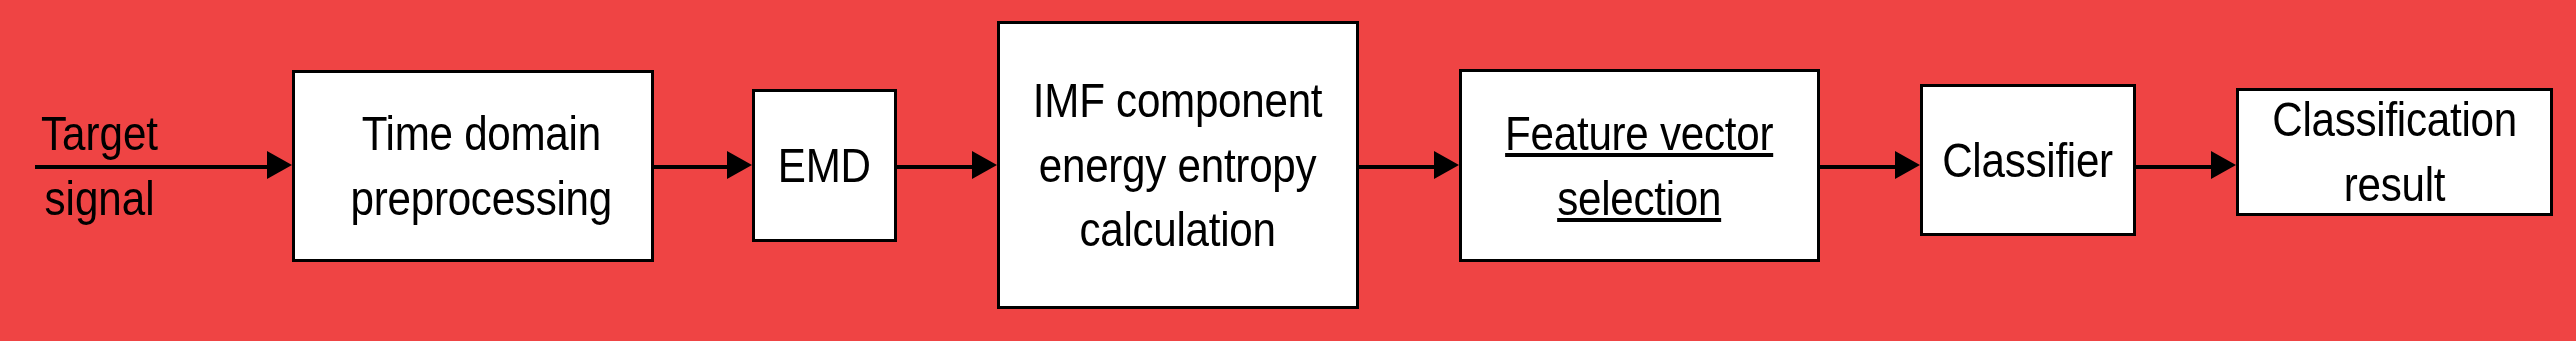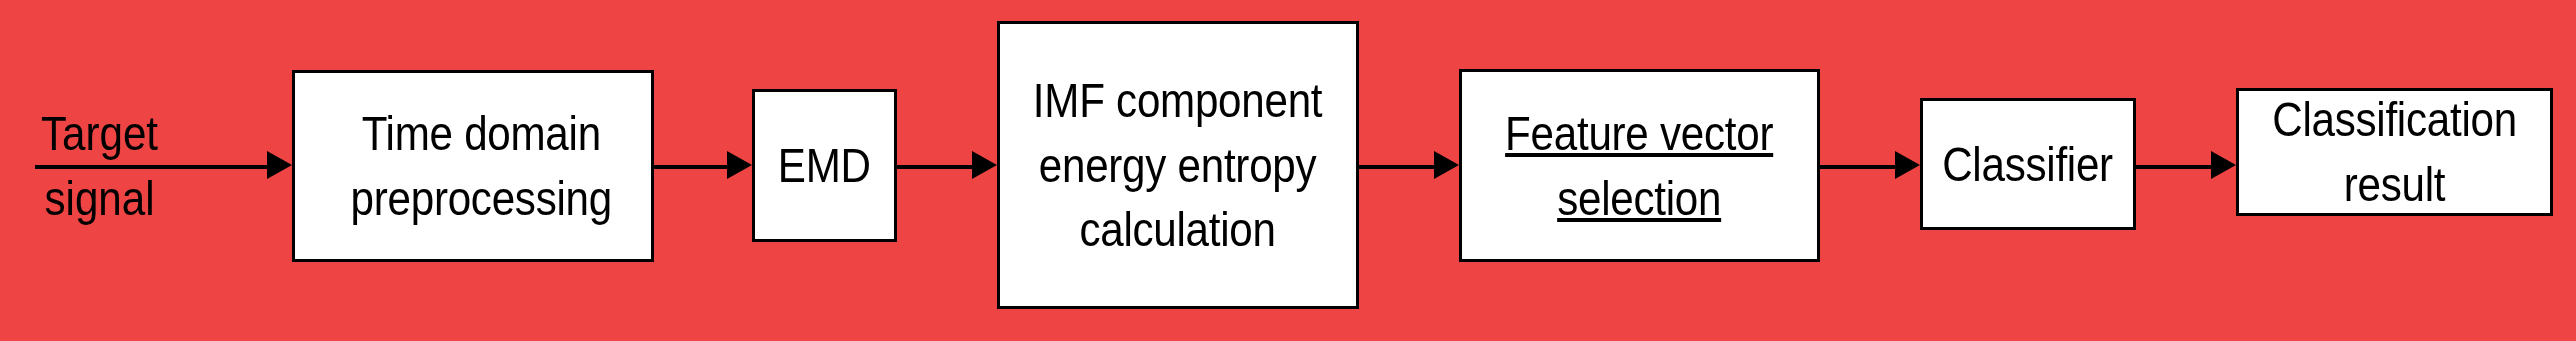--- a/index.html
+++ b/index.html
@@ -97,21 +97,21 @@
   <div class="arrowhead" style="left:1434px; top:151px;"></div>
 
   <div class="node" style="left:1459px; top:69px; width:361px; height:193px;text-decoration:underline;">
     <span class="node-label">Feature vector
 selection</span>
   </div>
 
   <div class="edge" style="left:1820px; top:165px; width:75px;"></div>
   <div class="arrowhead" style="left:1895px; top:151px;"></div>
 
-  <div class="node" style="left:1920px; top:98px; width:216px; height:132px;">
+  <div class="node" style="left:1920px; top:84px; width:216px; height:152px;">
     <span class="node-label">Classifier</span>
   </div>
 
   <div class="edge" style="left:2136px; top:165px; width:75px;"></div>
   <div class="arrowhead" style="left:2211px; top:151px;"></div>
 
   <div class="node" style="left:2236px; top:88px; width:317px; height:128px;">
     <span class="node-label">Classification
 result</span>
   </div>

